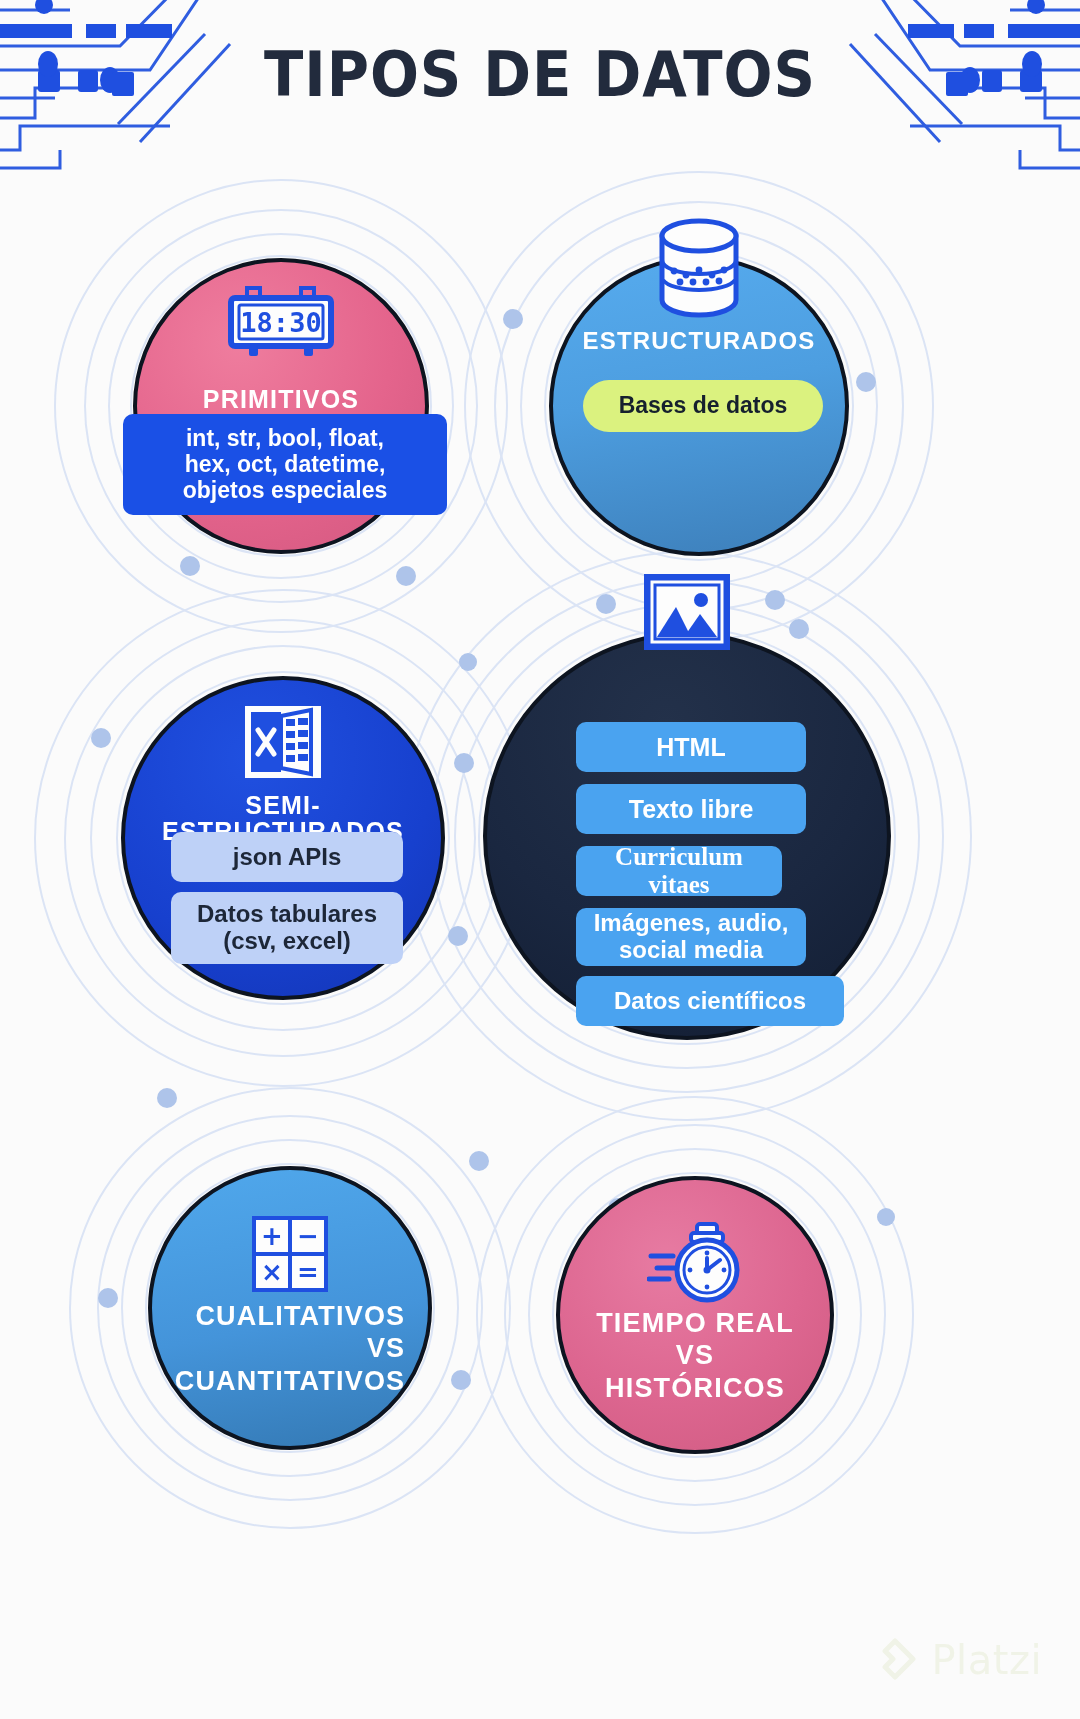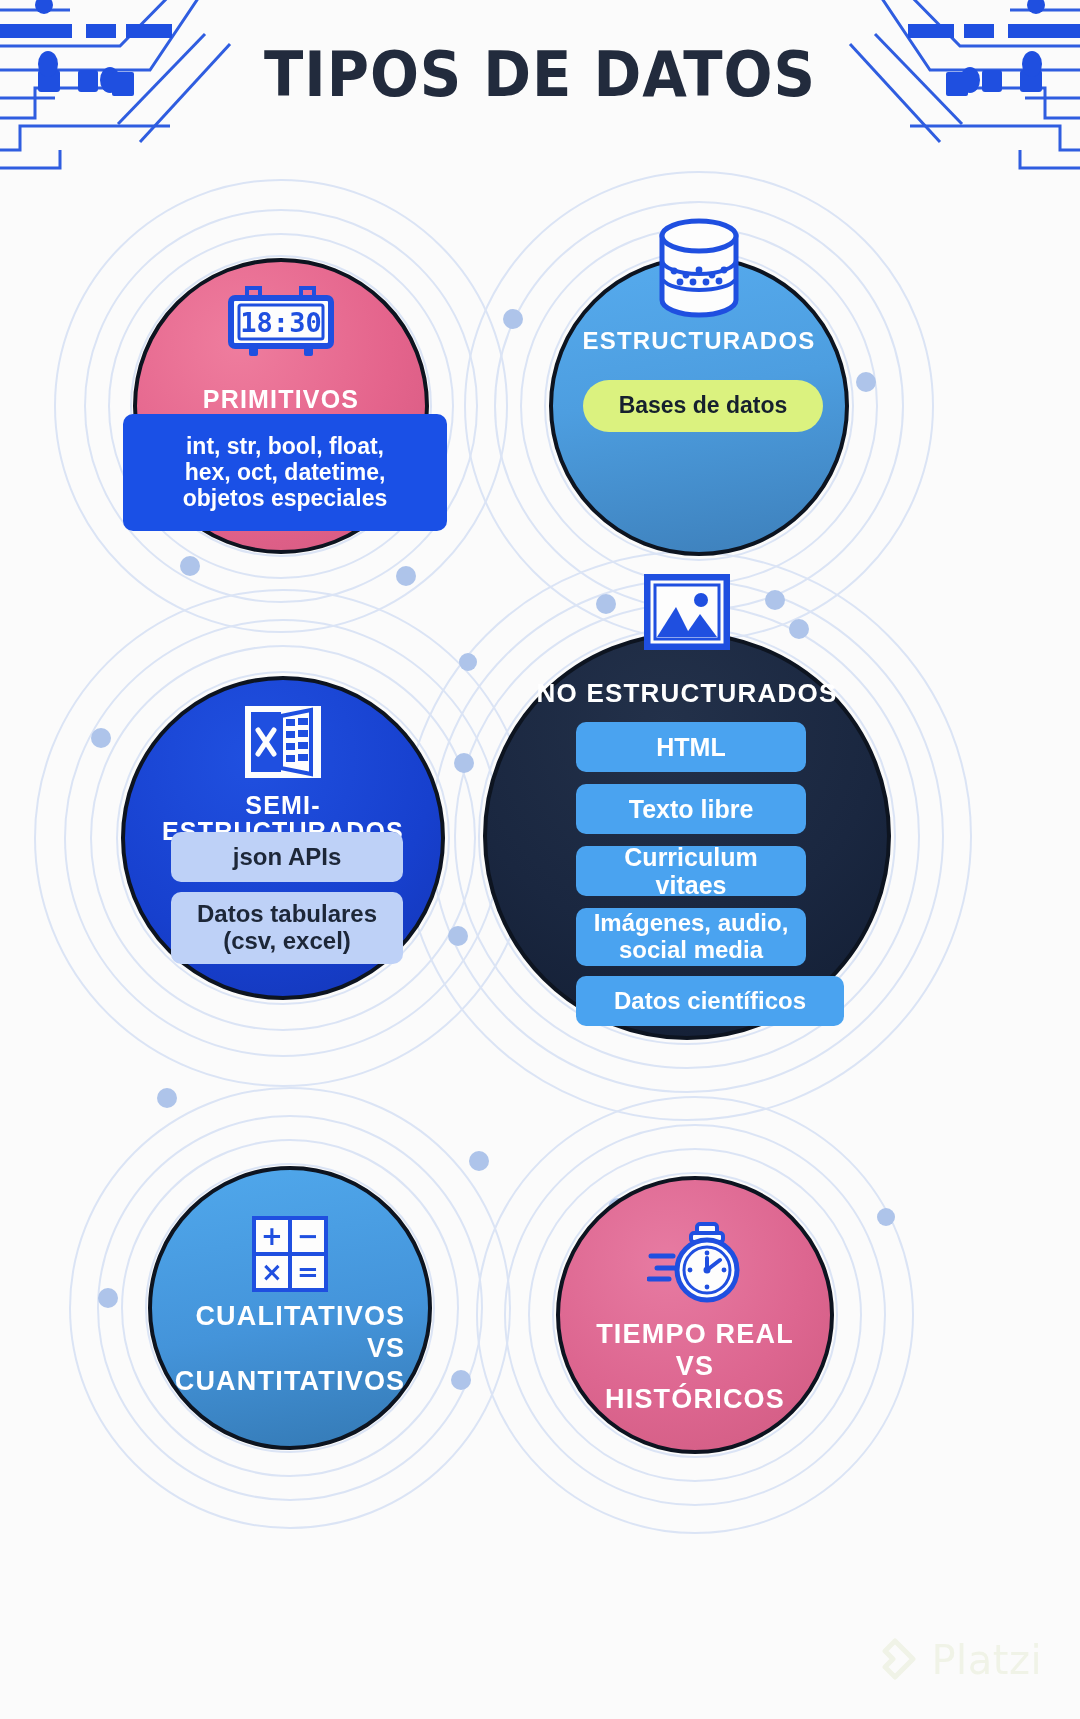--- a/index.html
+++ b/index.html
@@ -200,21 +200,21 @@
           <rect x="20" y="4" width="13" height="13" fill="none" stroke="#1f4fe0" stroke-width="4"></rect>
           <rect x="74" y="4" width="13" height="13" fill="none" stroke="#1f4fe0" stroke-width="4"></rect>
           <rect x="4" y="14" width="100" height="48" rx="4" fill="#fdfdfd" stroke="#1f4fe0" stroke-width="6"></rect>
           <rect x="12" y="21" width="84" height="34" rx="2" fill="#fdfdfd" stroke="#1f4fe0" stroke-width="3"></rect>
           <text x="54" y="48" text-anchor="middle" fill="#1f4fe0" font-family="'DejaVu Sans Mono','Liberation Mono',monospace" font-size="27" font-weight="bold">18:30</text>
           <rect x="22" y="62" width="9" height="10" rx="2" fill="#1f4fe0"></rect>
           <rect x="77" y="62" width="9" height="10" rx="2" fill="#1f4fe0"></rect>
         </svg>
       </div>
       <div class="node-label" style="font-size:25px;margin-top:24px;">PRIMITIVOS</div>
-      <div class="chip" style="position:absolute;top:152px;left:-14px;width:324px;background:#1a50e6;color:#fff;font-size:23px;padding:20px 10px;border-radius:10px;">
+      <div class="chip" style="position:absolute;top:152px;left:-14px;width:324px;background:#1a50e6;color:#fff;font-size:23px;padding:12px 10px;border-radius:10px;">
         <div>
           <div>int, str, bool, float,</div>
           <div>hex, oct, datetime,</div>
           <div>objetos especiales</div>
         </div>
       </div>
     </div>
   </div>
 
   <div class="node" id="n-estructurados">
@@ -281,25 +281,24 @@
     <div class="inner">
       <div class="icon-wrap" style="position:absolute;top:-62px;left:50%;transform:translateX(-50%);">
         <svg width="86" height="76" viewBox="0 0 86 76">
           <rect x="3" y="3" width="80" height="70" fill="#fdfdfd" stroke="#1f4fe0" stroke-width="7"></rect>
           <rect x="11" y="11" width="64" height="54" fill="#fdfdfd" stroke="#1f4fe0" stroke-width="3"></rect>
           <circle cx="57" cy="26" r="7" fill="#1f4fe0"></circle>
           <path d="M13 63 L32 33 L47 63 Z" fill="#1f4fe0"></path>
           <path d="M40 63 L56 40 L73 63 Z" fill="#1f4fe0"></path>
         </svg>
       </div>
-      <div class="node-label" style="font-size:26px;margin-top:44px;">NO ESTRUCTURADOS</div>
 
       <div class="chip" style="position:absolute;top:86px;left:89px;width:230px;height:50px;background:#4aa3f0;color:#fff;font-size:25px;">HTML</div>
       <div class="chip" style="position:absolute;top:148px;left:89px;width:230px;height:50px;background:#4aa3f0;color:#fff;font-size:25px;">Texto libre</div>
-      <div class="chip" style="position:absolute;top:210px;left:89px;width:230px;height:50px;background:#4aa3f0;color:#fff;font-size:25px;">Curriculum vitaes</div>
+      <div class="chip" style="position:absolute;top:210px;left:89px;width:206px;height:50px;background:#4aa3f0;color:#fff;font-size:25px;font-family:Liberation Serif, serif;">Curriculum vitaes</div>
       <div class="chip" style="position:absolute;top:272px;left:89px;width:230px;height:58px;background:#4aa3f0;color:#fff;font-size:24px;">
         <div>
           <div>Imágenes, audio,</div>
           <div>social media</div>
         </div>
       </div>
       <div class="chip" style="position:absolute;top:340px;left:89px;width:268px;height:50px;background:#4aa3f0;color:#fff;font-size:24px;">Datos científicos</div>
     </div>
   </div>
 
@@ -343,21 +342,21 @@
             <circle cx="60" cy="65" r="2.4"></circle>
               <circle cx="43" cy="48" r="2.4"></circle>
           </g>
           <g stroke="#1f4fe0" stroke-width="4" stroke-linecap="round">
             <line x1="60" y1="48" x2="60" y2="36"></line>
             <line x1="60" y1="48" x2="73" y2="38"></line>
           </g>
           <circle cx="60" cy="48" r="3.5" fill="#1f4fe0"></circle>
         </svg>
       </div>
-      <div class="node-label" style="font-size:27px;margin-top:16px;">
+      <div class="node-label" style="font-size:27px;margin-top:5px;">
         <div>TIEMPO REAL</div>
         <div style="margin-top:4px;">VS</div>
         <div style="margin-top:4px;">HISTÓRICOS</div>
       </div>
     </div>
   </div>
 
   <div class="platzi">
     <svg width="46" height="46" viewBox="0 0 46 46">
       <path d="M24 4 L42 22 L24 40 L14 30 L22 22 L14 14 Z" fill="none" stroke="#eff2e4" stroke-width="5" stroke-linejoin="round"></path>

